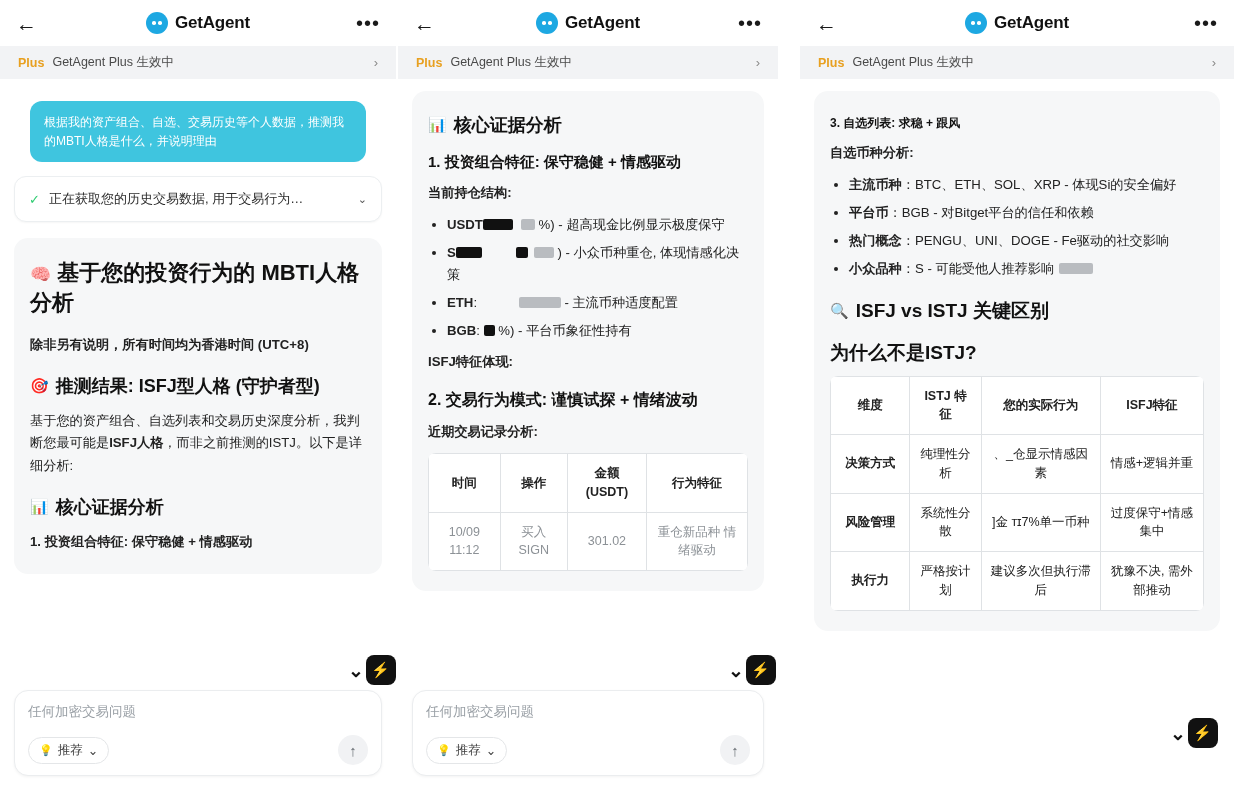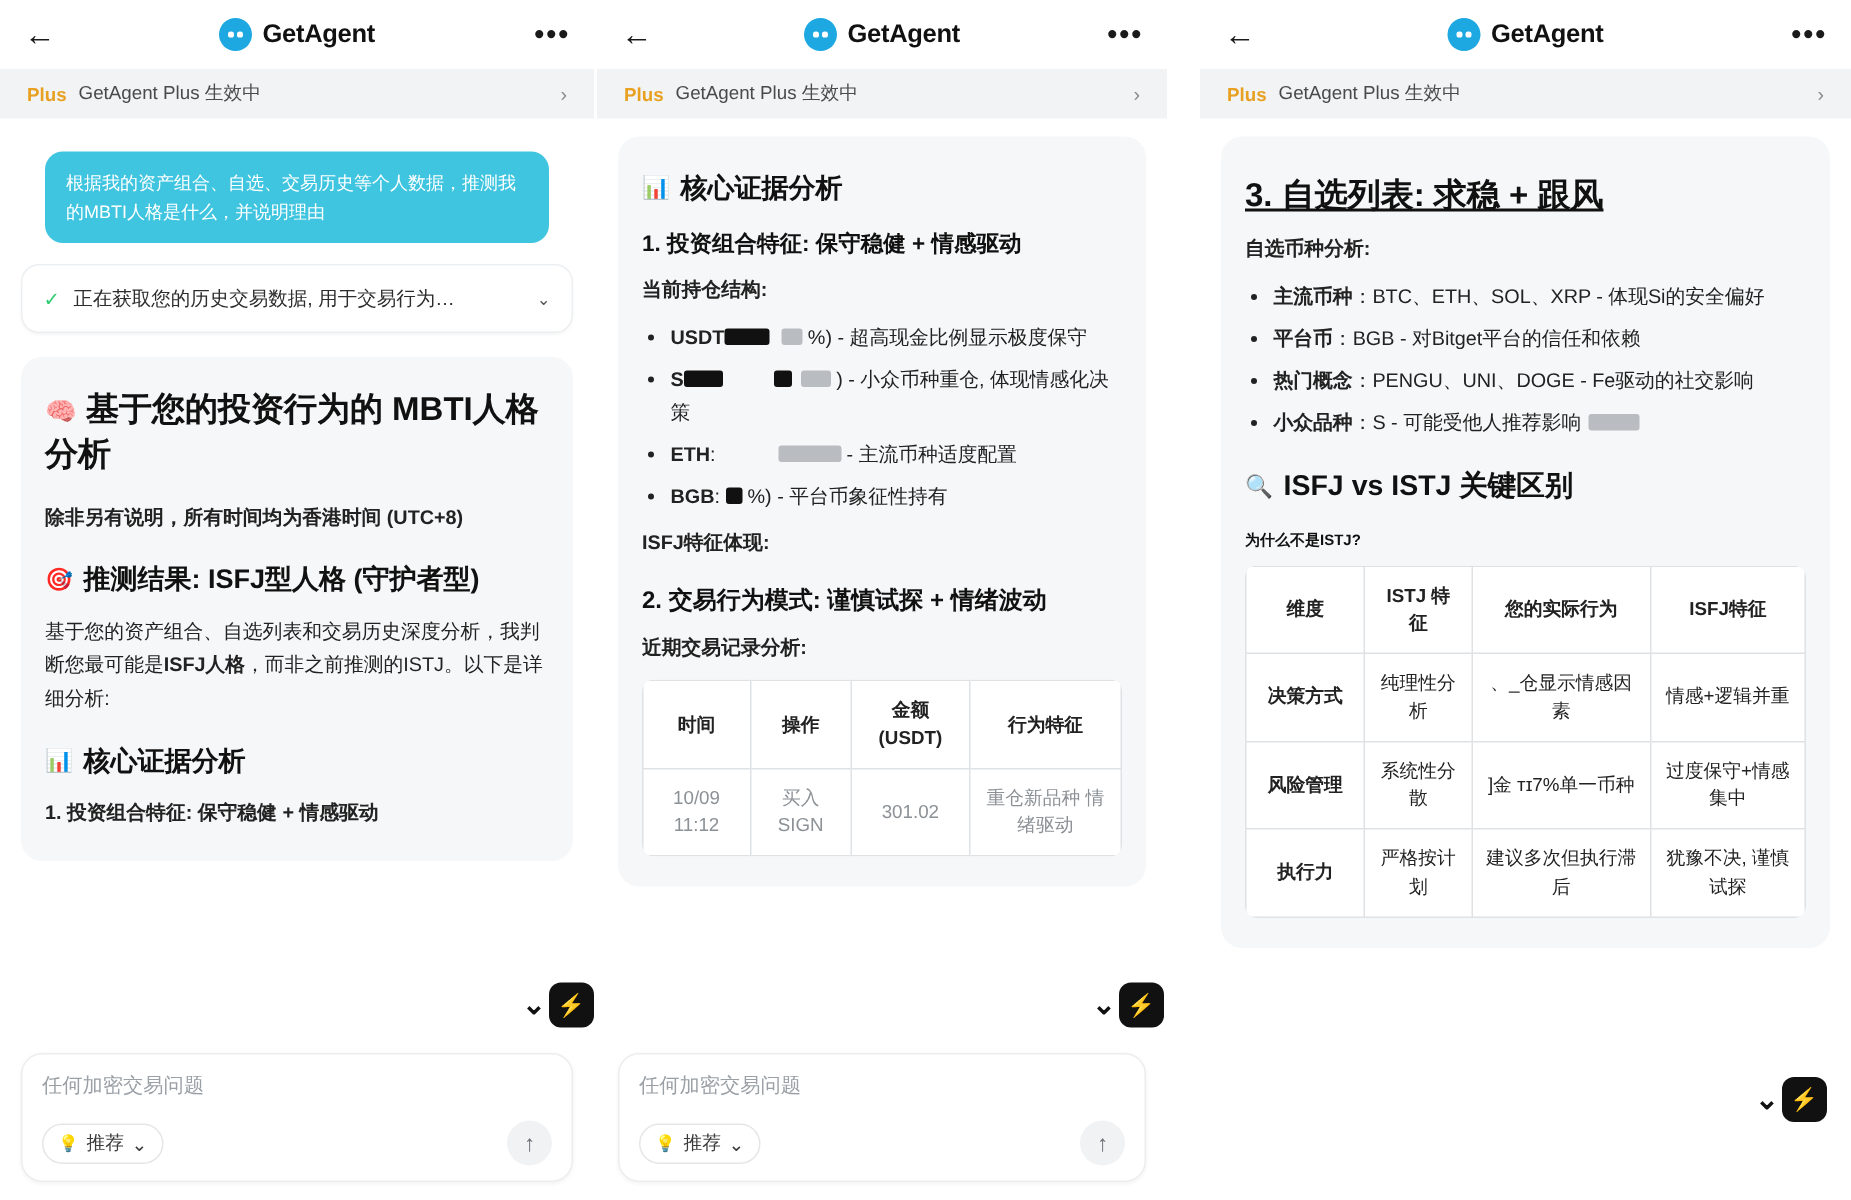--- a/index.html
+++ b/index.html
@@ -212,21 +212,21 @@
   table.res-table th {
     font-weight: bold;
     background: #ffffff;
   }
   table.res-table td.first-col { font-weight: bold; }
   table.res-table td.muted { color: #8c9196; }
 
   
   .composer {
     position: absolute;
-    left: 0; right: 0; bottom: 0;
+    left: 0; right: 0; bottom: 12px;
     background: #ffffff;
     padding: 10px 14px 12px 14px;
   }
   .composer-box {
     border: 1px solid #ebedef;
     border-radius: 14px;
     background: #ffffff;
     padding: 12px 13px 10px 13px;
     box-shadow: 0 1px 3px rgba(0,0,0,0.05);
   }
@@ -483,21 +483,21 @@
 
     <div class="plus-banner">
       <span class="plus-tag">Plus</span>
       <span>GetAgent Plus 生效中</span>
       <span class="plus-chevron">›</span>
     </div>
 
     <div class="body-scroll">
       <div class="answer-card">
 
-        <h3 class="res-h3" style="font-size:22px;margin-top:6px;text-decoration:underline;">3. 自选列表: 求稳 + 跟风</h3>
+        <h3 class="res-h3" style="font-size:12px;margin-top:6px;">3. 自选列表: 求稳 + 跟风</h3>
 
         <p class="res-p" style="font-weight:bold;">自选币种分析:</p>
 
         <ul class="res-ul">
           <li>
             <span class="res-strong">主流币种</span><span>：BTC、ETH、SOL、XRP - 体现Si的安全偏好</span>
           </li>
           <li>
             <span class="res-strong">平台币</span><span>：BGB - 对Bitget平台的信任和依赖</span>
           </li>
@@ -507,21 +507,21 @@
           <li>
             <span class="res-strong">小众品种</span><span>：S - 可能受他人推荐影响</span><span class="redact grey" style="width:34px;margin:0 5px"></span>
           </li>
         </ul>
 
         <h2 class="res-h2" style="font-size:19px;">
           <span class="emoji-sm">🔍</span>
           <span>ISFJ vs ISTJ 关键区别</span>
         </h2>
 
-        <h3 class="res-h3" style="font-size:10px;">为什么不是ISTJ?</h3>
+        <h3 class="res-h3" style="font-size:19px;">为什么不是ISTJ?</h3>
 
         <table class="res-table">
           <thead>
             <tr>
               <th style="width:20%">维度</th>
               <th style="width:18%">ISTJ 特征</th>
               <th style="width:30%">您的实际行为</th>
               <th style="width:26%">ISFJ特征</th>
             </tr>
           </thead>
@@ -535,21 +535,21 @@
             <tr>
               <td class="first-col">风险管理</td>
               <td>系统性分散</td>
               <td>]金 ᴛɪ7%单一币种</td>
               <td>过度保守+情感集中</td>
             </tr>
             <tr>
               <td class="first-col">执行力</td>
               <td>严格按计划</td>
               <td>建议多次但执行滞后</td>
-              <td>犹豫不决, 谨慎试探</td>
+              <td>犹豫不决, 需外部推动</td>
             </tr>
           </tbody>
         </table>
       </div>
     </div>
 
     <div class="float-ctl" style="left: 370px; top: 718px;">
       <span class="float-caret">⌄</span>
       <span class="float-badge">⚡</span>
     </div>

